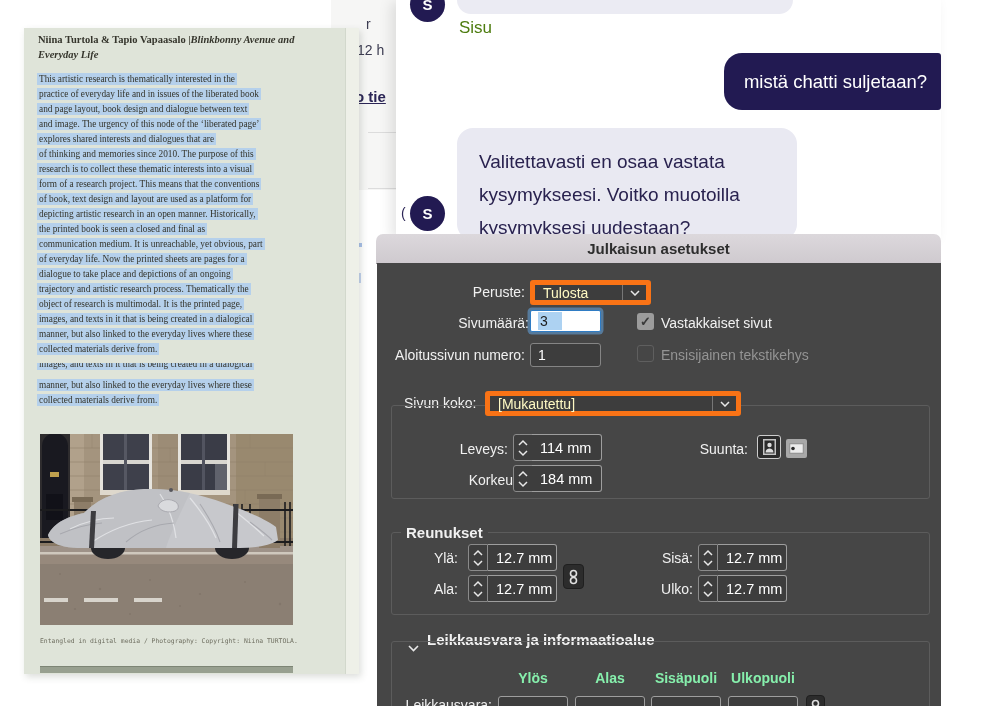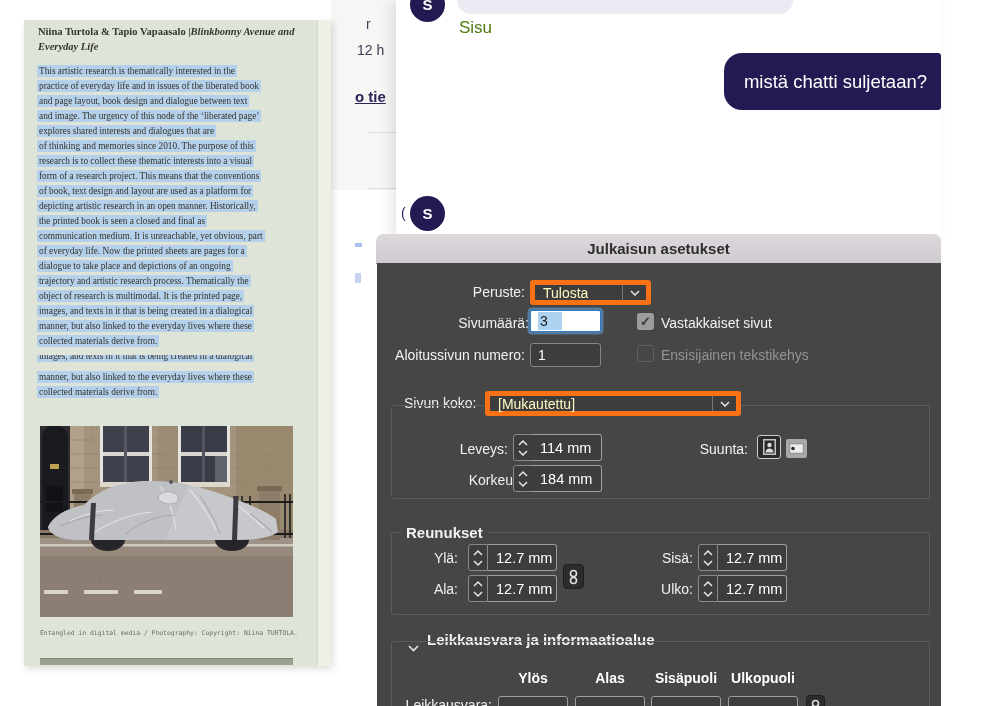--- a/index.html
+++ b/index.html
@@ -8,21 +8,21 @@
   .abs{position:absolute;}
 
   
   .webstrip{left:331px;top:0;width:67px;height:190px;background:#f6f6f5;}
   .frag{position:absolute;color:#3c3c52;font-size:14px;white-space:nowrap;}
   .frag-link{color:#2b2556;font-weight:bold;text-decoration:underline;font-size:15px;}
   .divider{position:absolute;height:1px;background:#dcdcdc;}
   .blue-mark{position:absolute;background:#a9c1ea;}
 
   
-  .docpage{left:24px;top:20px;width:307px;height:646px;background:#dfe4d9;box-shadow:2px 3px 7px rgba(60,70,55,.18);}
+  .docpage{left:24px;top:28px;width:307px;height:646px;background:#dfe4d9;box-shadow:2px 3px 7px rgba(60,70,55,.18);padding-left:28px;}
   .docpage-edge{position:absolute;right:0;top:0;width:13px;height:100%;background:#eef0e8;border-left:1px solid #d2d8cc;}
   .dochead{position:absolute;left:14px;top:4px;width:272px;font-family:"Liberation Serif",serif;font-size:10.5px;line-height:15px;color:#35352c;font-weight:bold;}
   .dochead .it{font-style:italic;}
   .docbody{position:absolute;left:13px;top:44px;width:282px;font-family:"Liberation Serif",serif;font-size:9.3px;line-height:15px;color:#33332a;}
   .docbody .ln{white-space:nowrap;height:15px;}
   .hl{background:#b5d0eb;padding:1px 2px;}
   .overlap1{height:9px;overflow:hidden;}
   .overlap1 .inner{display:block;transform:translateY(-6px);}
   .doccaption{position:absolute;left:16px;top:609px;width:280px;font-family:"DejaVu Sans Mono","Liberation Mono",monospace;font-size:6.4px;color:#6f6f61;white-space:nowrap;}
   .docbar{position:absolute;left:16px;top:638px;width:253px;height:6px;background:#98a090;border-top:1px solid #7d8575;}
@@ -54,21 +54,21 @@
   .inp-focus{background:#ffffff;border:1.5px solid #2f7cc4;box-shadow:0 0 0 2.5px rgba(100,165,225,.55);color:#1c1c1c;border-radius:2px;}
   .inp-focus .sel{background:#add2f2;padding:1px 14px 1px 2px;}
   .cb{position:absolute;width:17px;height:17px;border-radius:3px;}
   .cb-on{background:#9c9c9c;color:#3a3a3a;font-size:13px;font-weight:bold;display:flex;align-items:center;justify-content:center;}
   .cb-off{background:transparent;border:1.5px solid #5f5f5f;box-sizing:border-box;}
   .fset{position:absolute;border:1px solid #5c5c5c;border-radius:3px;}
   .legend{position:absolute;background:#464646;padding:0 5px;z-index:2;}
   .stepper{position:absolute;width:20px;height:27px;background:#3d3d3d;border:1px solid #8a8a8a;border-radius:3px 0 0 3px;box-sizing:border-box;display:flex;align-items:center;justify-content:center;}
   .valbox{position:absolute;height:27px;background:#3d3d3d;border:1px solid #9e9e9e;border-left:none;border-radius:0 3px 3px 0;box-sizing:border-box;color:#fff;font-size:14.5px;display:flex;align-items:center;padding-left:8px;}
   .chainbtn{position:absolute;background:#2c2c2c;border:1px solid #1f1f1f;border-radius:4px;display:flex;align-items:center;justify-content:center;}
-  .colhead{position:absolute;width:70px;text-align:center;color:#ffffff;font-weight:bold;font-size:14px;}
+  .colhead{position:absolute;width:70px;text-align:center;color:#86efac;font-weight:bold;font-size:14px;}
   .miniinp{position:absolute;width:70px;height:24px;background:#3d3d3d;border:1px solid #9e9e9e;border-radius:3px;box-sizing:border-box;}
   .orient{position:absolute;box-sizing:border-box;}
   .orient-p{width:24px;height:24px;background:#2b2b2b;border:1.5px solid #cccccc;border-radius:3px;display:flex;align-items:center;justify-content:center;}
   .orient-l{width:21px;height:19px;background:#a8a8a8;border-radius:2px;display:flex;align-items:center;justify-content:center;}
 </style>
 </head>
 <body>
 
 <div class="stage">
 
@@ -254,20 +254,23 @@
     <div class="avatar avatar1">
         <span>S</span>
       </div>
     <div class="botname">Sisu</div>
     <div class="userbubble">
         <span>mistä chatti suljetaan?</span>
       </div>
     <div class="avatar avatar2">
         <span>S</span>
       </div>
+    <div class="botbubble" id="botbubble">Valitettavasti en osaa vastata
+kysymykseesi. Voitko muotoilla
+kysymyksesi uudestaan?</div>
     <div class="chatfrag">(</div>
   </div>
 
   <div class="abs dialog">
     <div class="dlg-title">Julkaisun asetukset</div>
     <div class="dlg-body">
 
       <div class="lbl" style="left:0;top:21px;width:148px;">Peruste:</div>
       <div class="dd" style="left:153px;top:17px;width:121px;">
         <span class="txt">Tulosta</span>

